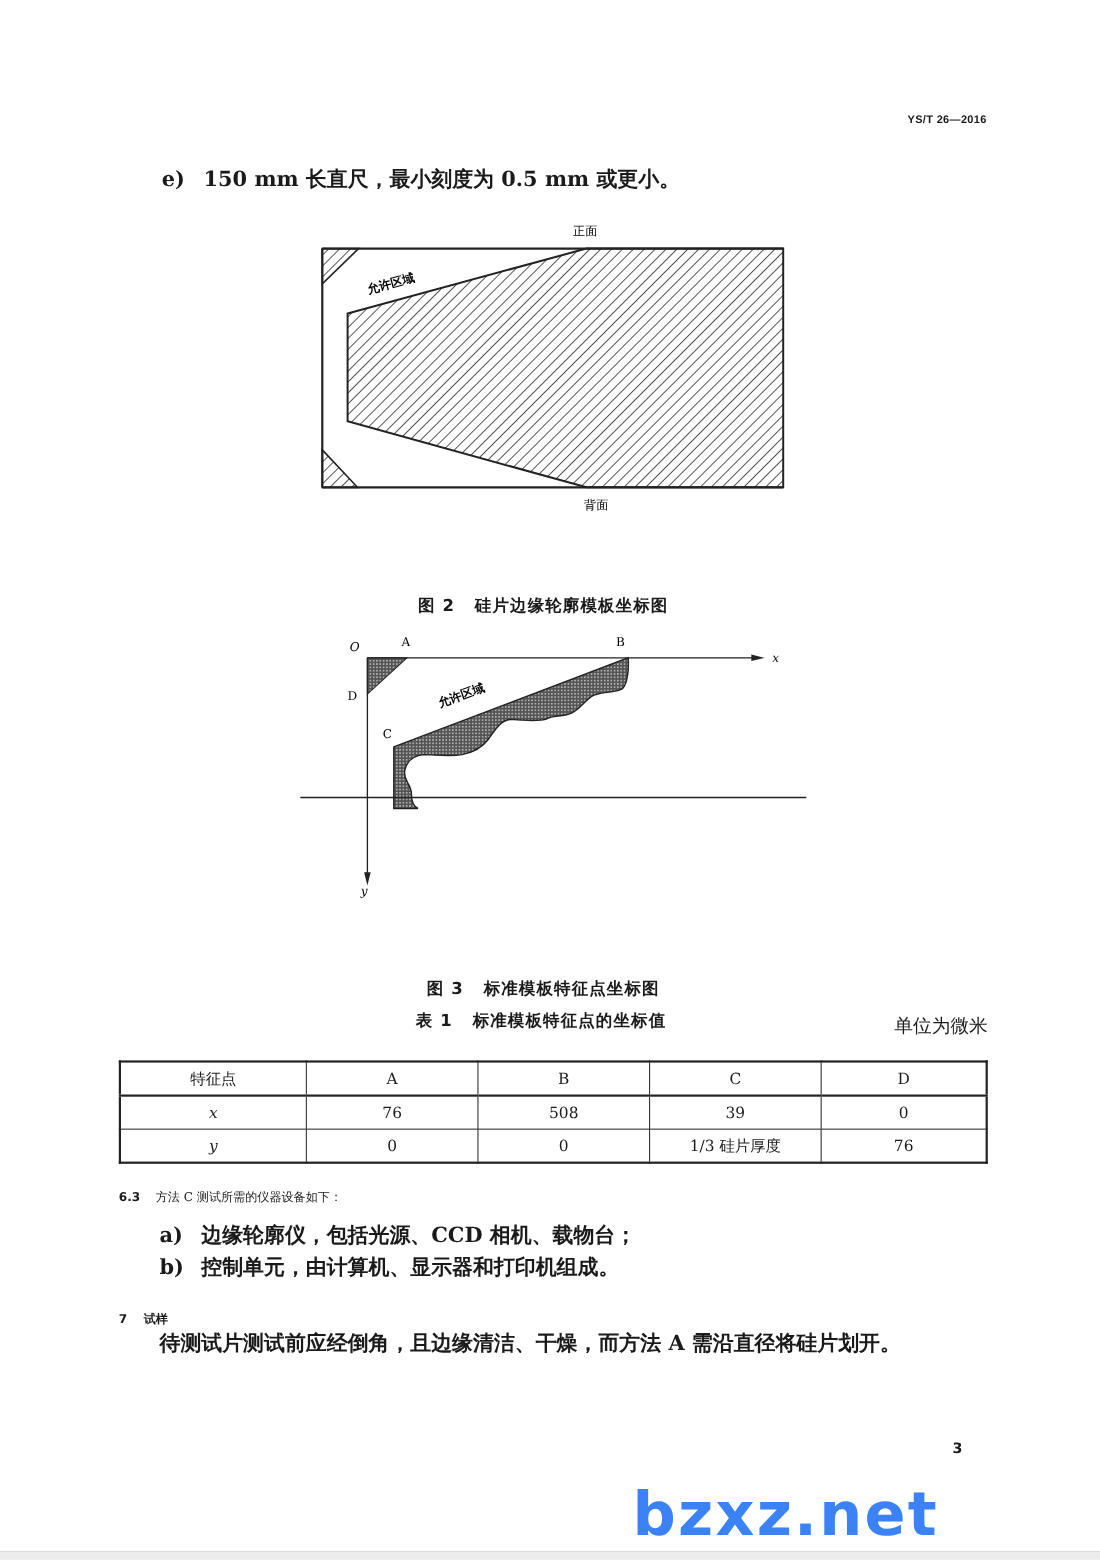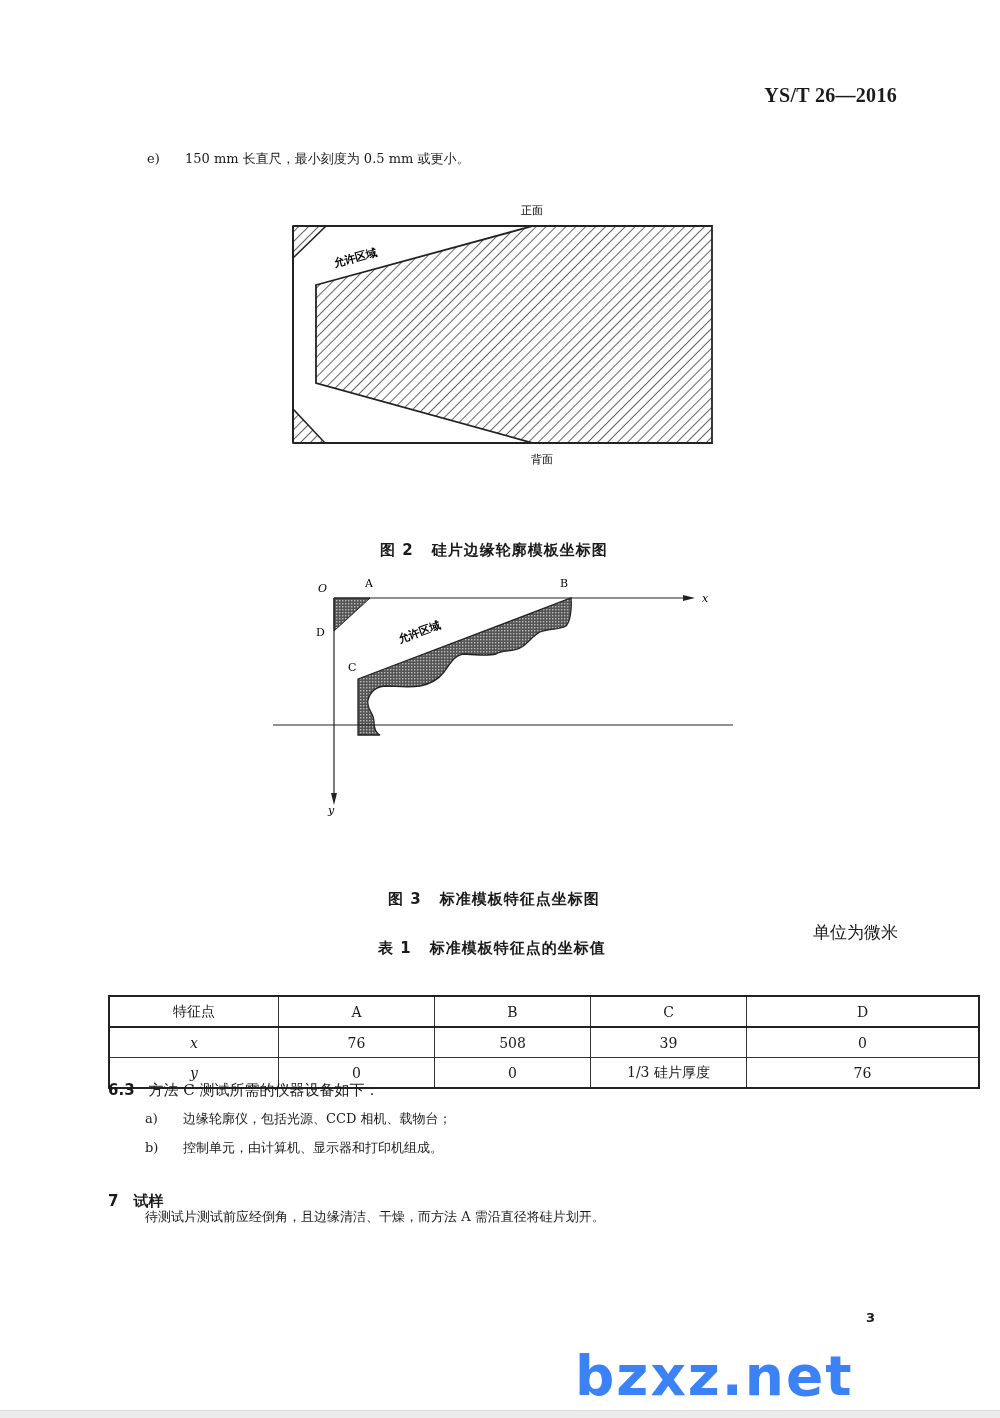--- a/index.html
+++ b/index.html
@@ -24,31 +24,31 @@
     }
     .bottom-edge {
       position: absolute;
       left: 0; top: 1410px;
       width: 1000px; height: 8px;
       background: #ececec;
       border-top: 1px solid #dcdcdc;
     }
     .std-code {
       position: absolute;
-      right: 103px; top: 84px;
-      font-family: Liberation Serif, serif;
-      font-weight: bold;
-      font-size: 20px;
+      right: 103px; top: 104px;
+      font-family: Liberation Sans, sans-serif;
+      font-weight: bold;
+      font-size: 10px;
       letter-spacing: 0.3px;
     }
     .line {
       position: absolute;
-      font-size: 13px;
+      font-size: 19px;
       white-space: nowrap;
-      font-weight: 400;
+      font-weight: 700;
     }
     .item-label {
       display: inline-block;
       width: 38px;
     }
     .fig-caption {
       position: absolute;
       font-family: "DejaVu Sans", "Liberation Sans", sans-serif;
       font-weight: bold;
       font-size: 15px;
@@ -60,40 +60,40 @@
       font-family: "DejaVu Serif", "Liberation Serif", serif;
     }
     .unit-note {
       position: absolute;
       right: 102px; top: 921px;
       font-size: 17px;
       font-family: "DejaVu Sans", "Liberation Sans", sans-serif;
     }
     table.coords {
       position: absolute;
-      left: 108px; top: 995px;
-      width: 872px;
+      left: 108px; top: 964px;
+      width: 790px;
       border-collapse: collapse;
       border: 2px solid #222;
       font-size: 14px;
     }
     table.coords td, table.coords th {
       border: 1px solid #333;
       height: 29px;
       padding: 0;
       text-align: center;
       font-weight: normal;
     }
     table.coords tr.header-row th { border-bottom: 2px solid #222; }
     table.coords .italic { font-style: italic; }
     .section-head {
       position: absolute;
       font-family: "DejaVu Sans", "Liberation Sans", sans-serif;
       font-weight: bold;
-      font-size: 15px;
+      font-size: 11px;
       white-space: nowrap;
     }
     .section-head .sec-title {
       font-family: "DejaVu Serif", "Liberation Serif", serif;
       font-weight: normal;
       margin-left: 14px;
     }
     .watermark {
       position: absolute;
       left: 575px; top: 1344px;
@@ -175,21 +175,21 @@
     <text x="46" y="66" font-size="11">D</text>
     <text x="432" y="32" font-size="11" font-style="italic">x</text>
     <text x="58" y="244" font-size="11" font-style="italic">y</text>
     <text x="130" y="73" font-size="11" font-weight="bold" transform="rotate(-20 130 73)">允许区域</text>
   </svg>
 
   <div class="fig-caption" style="left:388px; top:864px;margin-top:26px;">
     <span class="num">图 3</span><span>标准模板特征点坐标图</span>
   </div>
 
-  <div class="fig-caption" style="left:378px; top:919px;margin-top:20px;">
+  <div class="fig-caption" style="left:378px; top:919px;">
     <span class="num">表 1</span><span>标准模板特征点的坐标值</span>
   </div>
   <div class="unit-note">单位为微米</div>
 
   <table class="coords">
     <tbody>
         <tr class="header-row">
       <th style="width:168px;">特征点</th>
       <th style="width:155px;">A</th>
       <th style="width:155px;">B</th>

